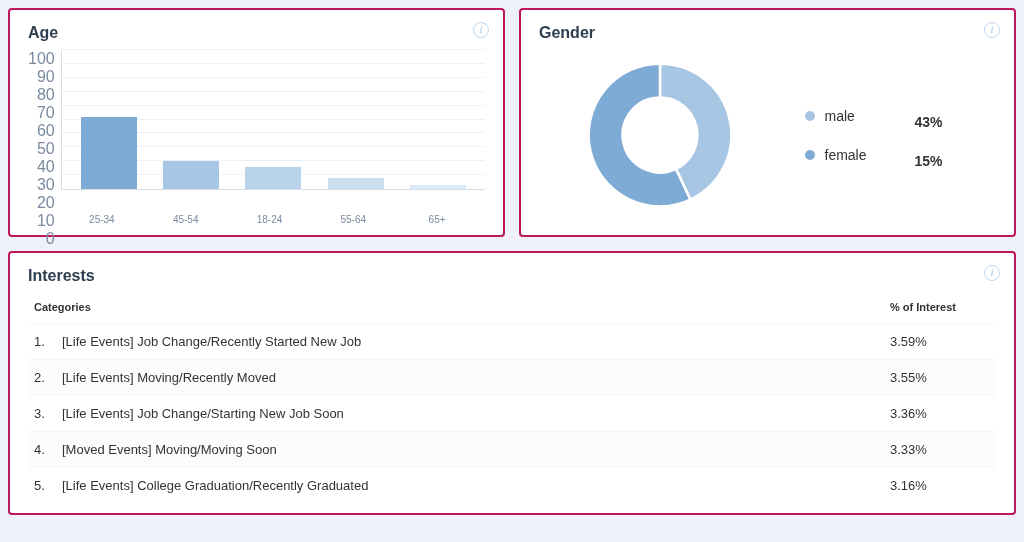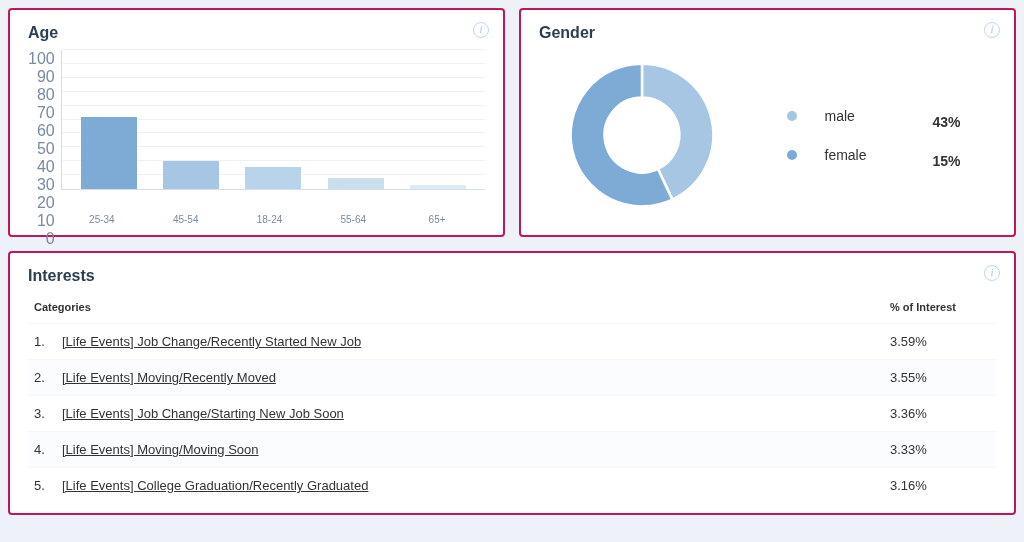--- a/index.html
+++ b/index.html
@@ -112,21 +112,21 @@
     .gender-body {
       display: flex;
       align-items: center;
       justify-content: center;
       gap: 60px;
       min-height: 170px;
     }
     .donut-area { width: 170px; height: 170px; position: relative; }
     .donut-svg { width: 100%; height: 100%; }
     .legend { display: flex; flex-direction: column; gap: 10px; font-size: 14px; color: #333; }
-    .legend-row { display: flex; align-items: center; gap: 28px; }
+    .legend-row { display: flex; align-items: center; gap: 10px; }
     .swatch { width: 10px; height: 10px; border-radius: 50%; display: inline-block; }
     .legend-label { width: 80px; }
     .legend-pct { font-weight: 700; width: 46px; margin-top: 13px; }
     
     .interests-head {
       display: flex;
       justify-content: space-between;
       font-weight: 700;
       font-size: 11px;
       color: #333;
@@ -135,21 +135,21 @@
     }
     .interest-row {
       display: flex;
       padding: 10px 6px;
       border-top: 1px solid #f5f6f9;
       font-size: 13px;
       color: #333;
     }
     .interest-row:nth-child(even) { background: #fbfcfe; }
     .rank { width: 28px; }
-    .cat-label { flex: 1; text-decoration: underline; }
+    .cat-label { flex: 1; }
     .pct { width: 100px; text-align: left; }
   </style>
 </head>
 <body>
 
 <div class="top-row">
 
   <div class="card age">
     <div class="card-title">Age</div>
     <div class="info-icon">i</div>
@@ -256,21 +256,21 @@
         <span class="cat-label">[Life Events] Moving/Recently Moved</span>
         <span class="pct">3.55%</span>
       </div>
       <div class="interest-row">
         <span class="rank">3.</span>
         <span class="cat-label">[Life Events] Job Change/Starting New Job Soon</span>
         <span class="pct">3.36%</span>
       </div>
       <div class="interest-row">
         <span class="rank">4.</span>
-        <span class="cat-label">[Life Events] Moving/Moving Soon</span>
+        <span class="cat-label">[Moved Events] Moving/Moving Soon</span>
         <span class="pct">3.33%</span>
       </div>
       <div class="interest-row">
         <span class="rank">5.</span>
         <span class="cat-label">[Life Events] College Graduation/Recently Graduated</span>
         <span class="pct">3.16%</span>
       </div>
     </div>
 </div>
 

